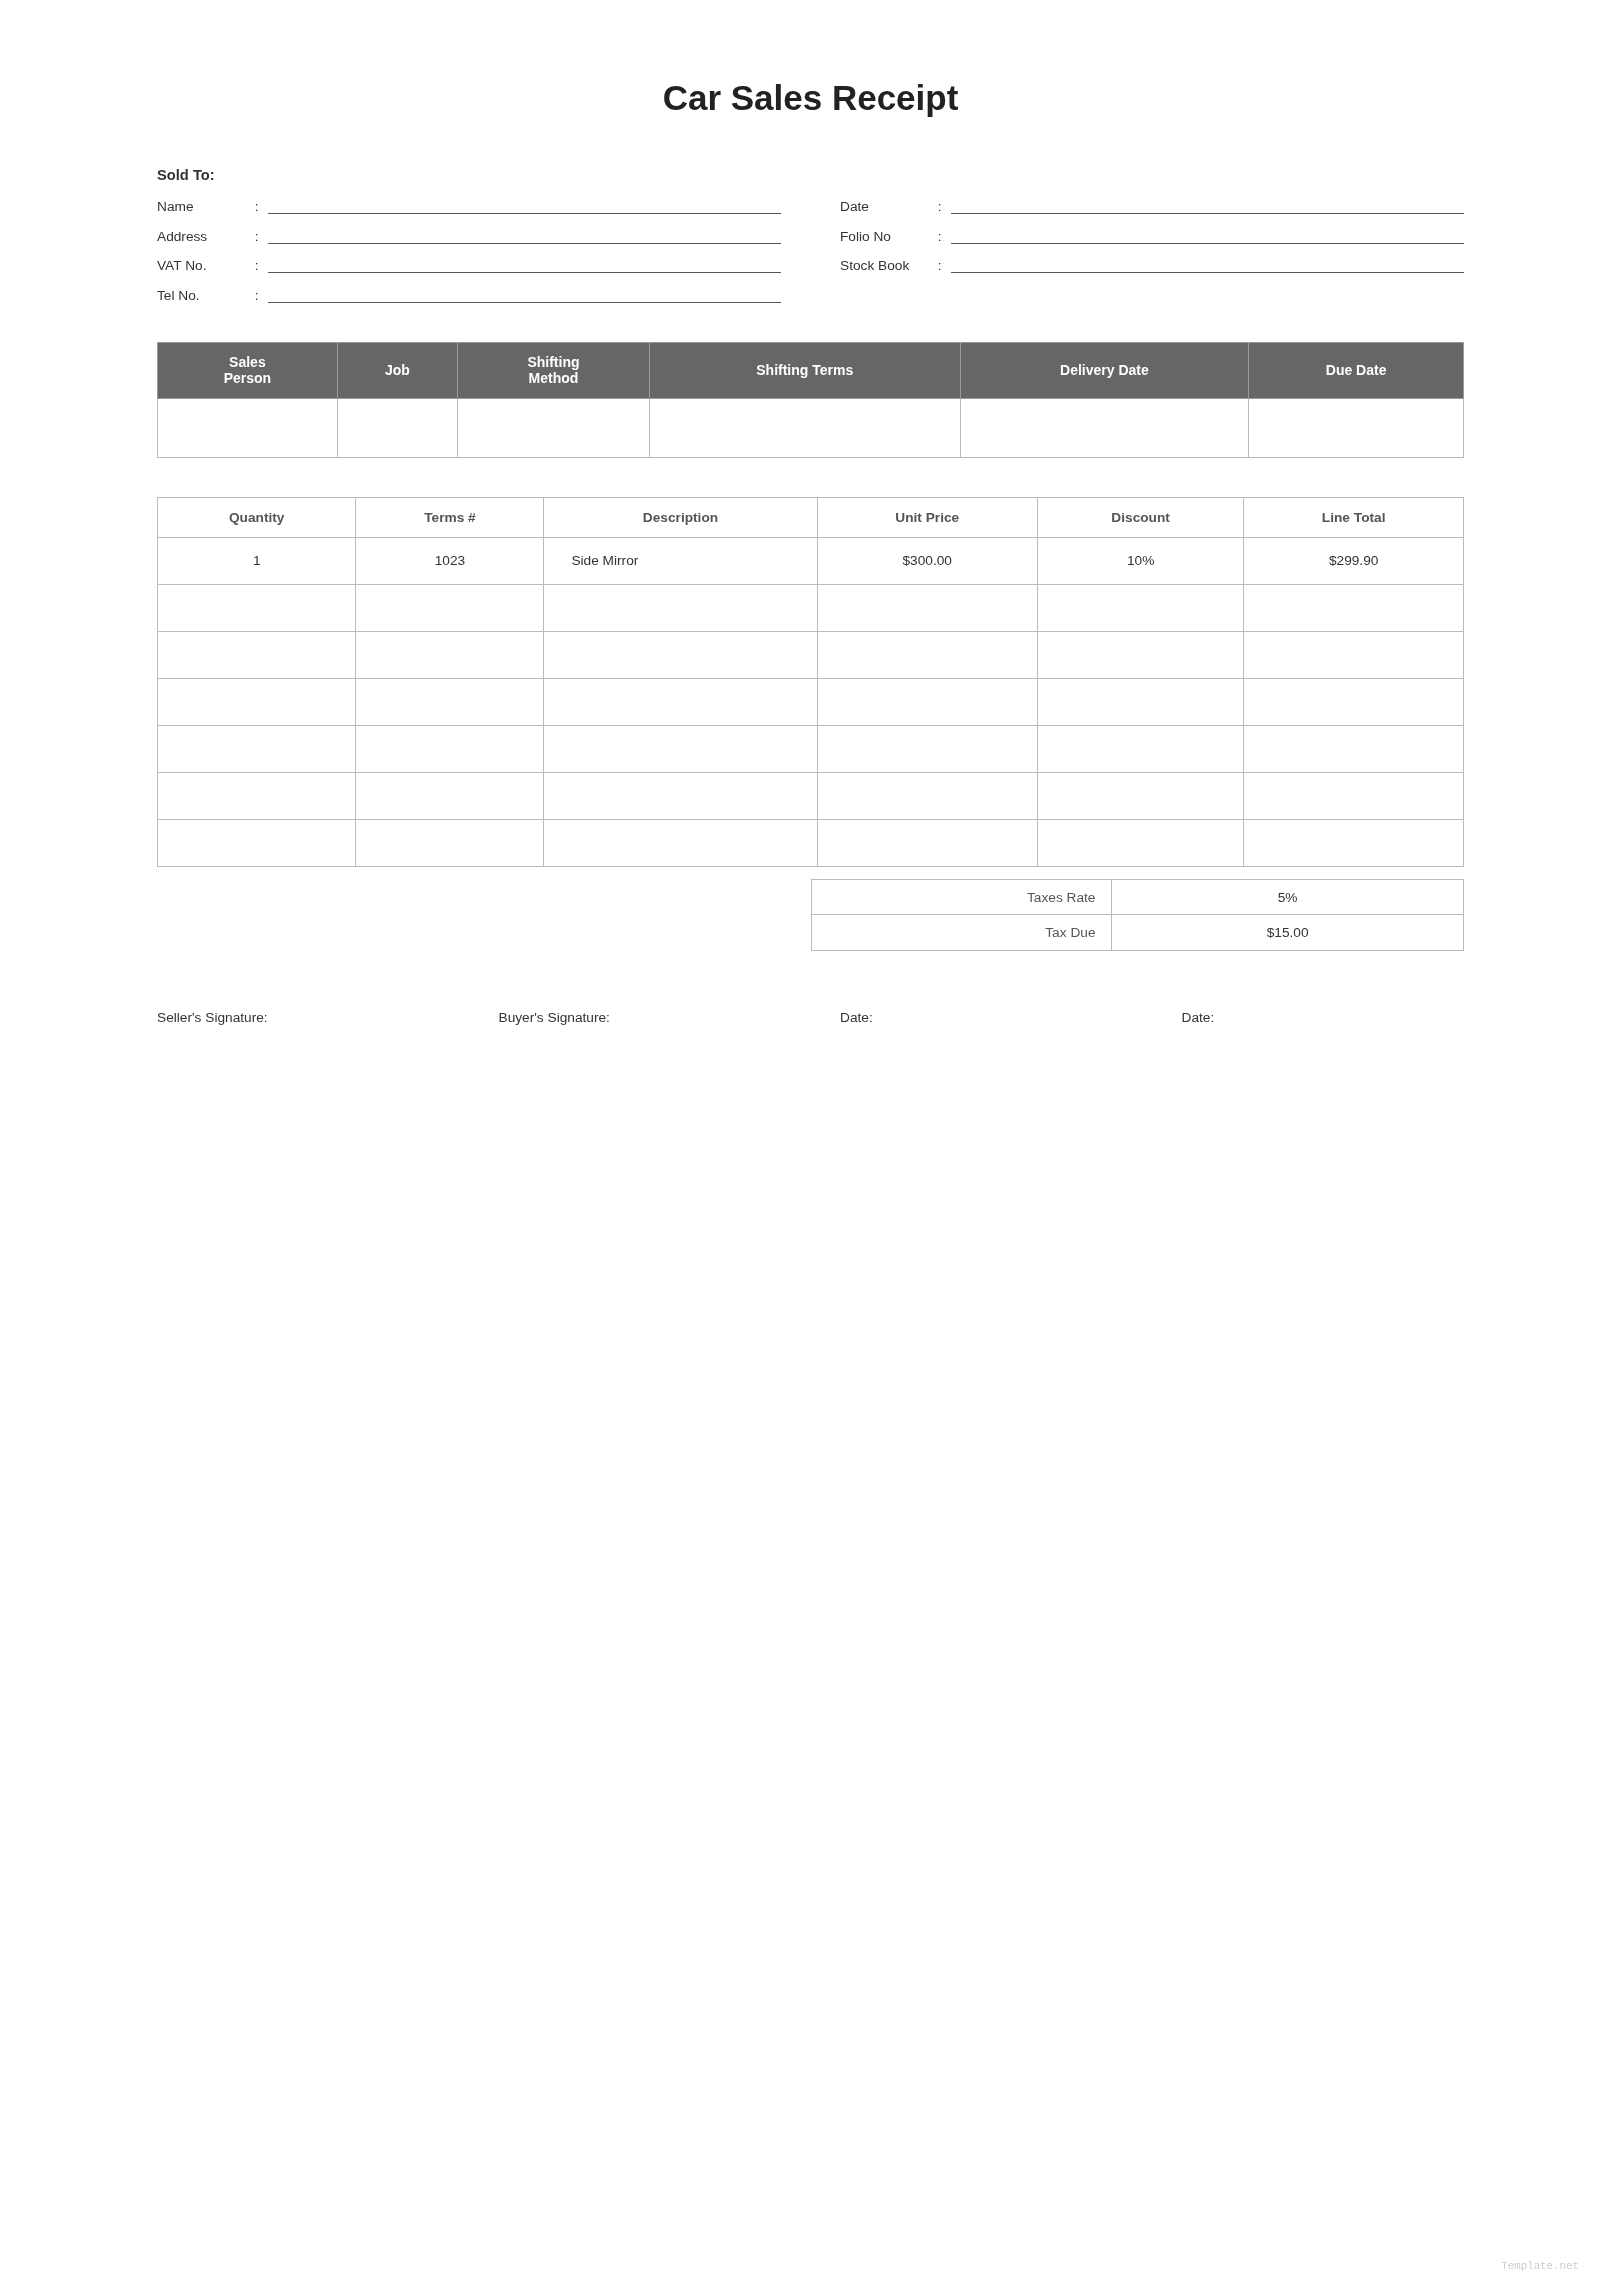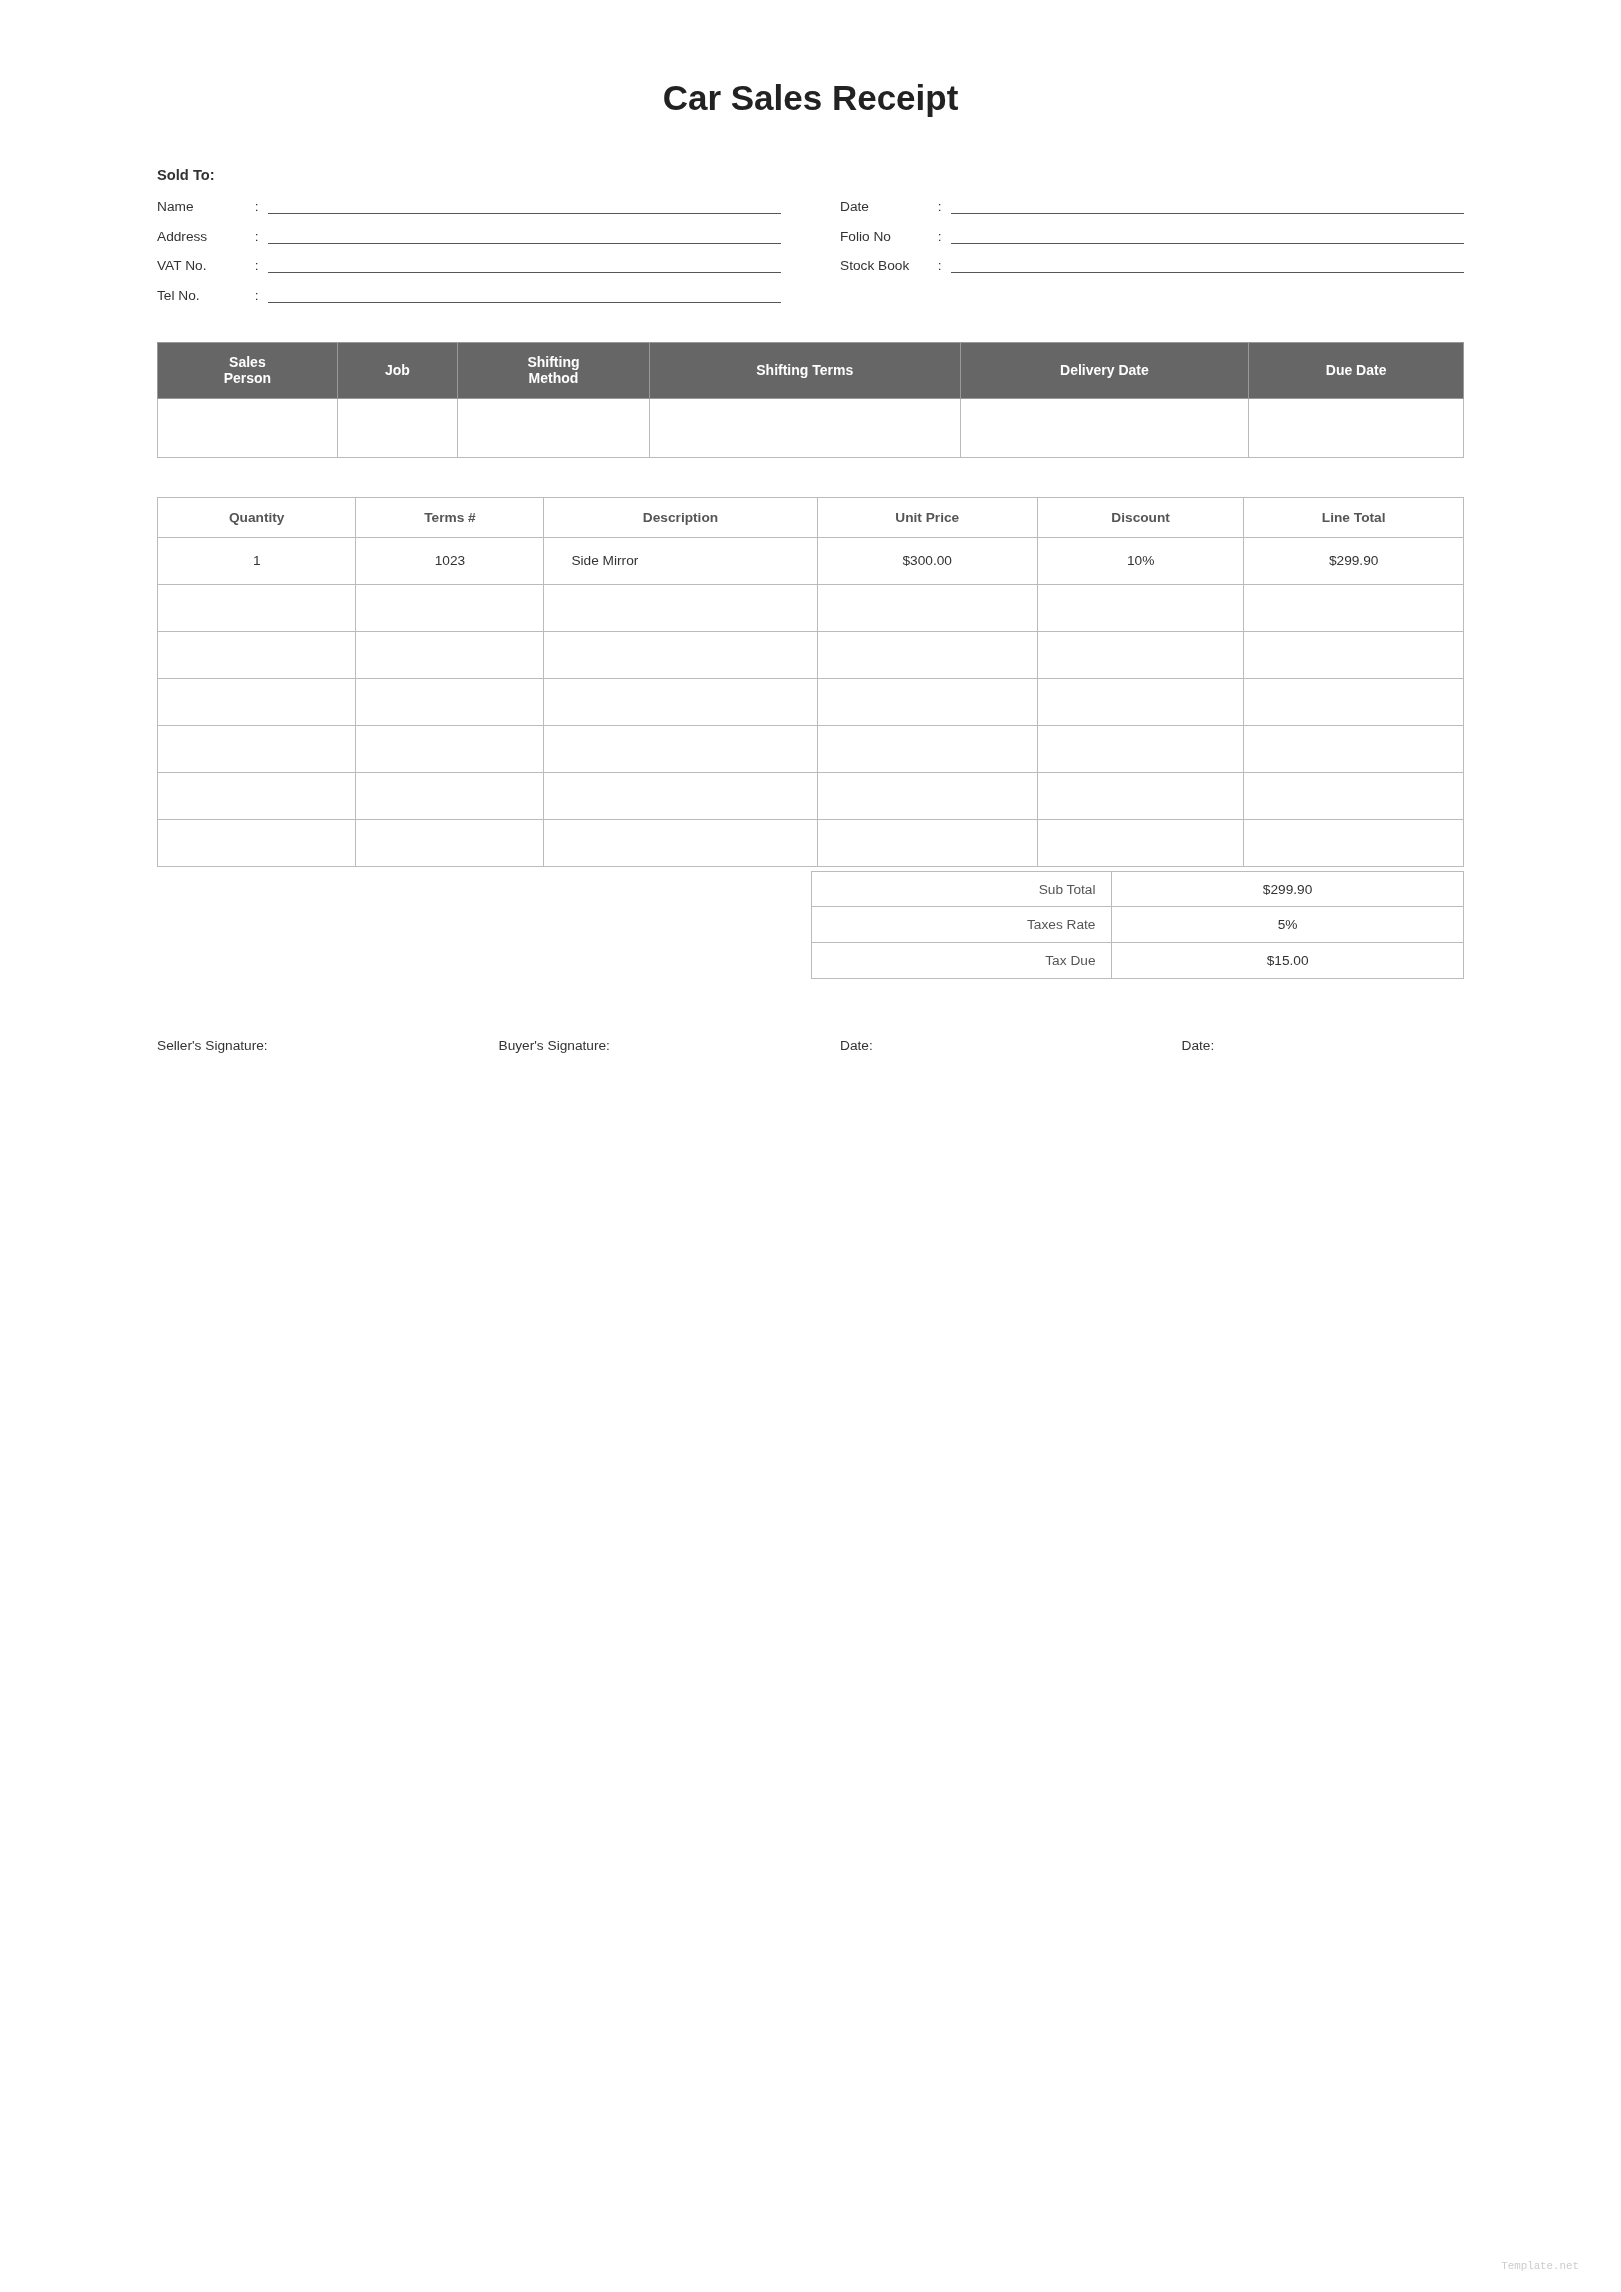--- a/index.html
+++ b/index.html
@@ -73,21 +73,21 @@
     .header-table td {
       border: 1px solid #bbb;
       padding: 19.6px 9.8px;
       text-align: center;
       height: 59px;
     }
     
     .items-table {
       width: 100%;
       border-collapse: collapse;
-      margin-bottom: 4px;
+      margin-bottom: 12px;
     }
     .items-table th {
       background: #fff;
       color: #555;
       font-weight: bold;
       text-align: center;
       padding: 11.8px 9.8px;
       border: 1px solid #bbb;
       font-size: 13.7px;
     }
@@ -293,24 +293,20 @@
         <td></td>
         <td></td>
         <td></td>
       </tr>
     </tbody>
 </table>
 
 <div class="totals-section">
   <table class="totals-table">
     <tbody id="totals-tbody">
-    <tr>
-          <td>Sub Total</td>
-          <td>$299.90</td>
-        </tr>
         <tr>
           <td>Taxes Rate</td>
           <td>5%</td>
         </tr>
         <tr>
           <td>Tax Due</td>
           <td>$15.00</td>
         </tr>
       </tbody>
   </table>

